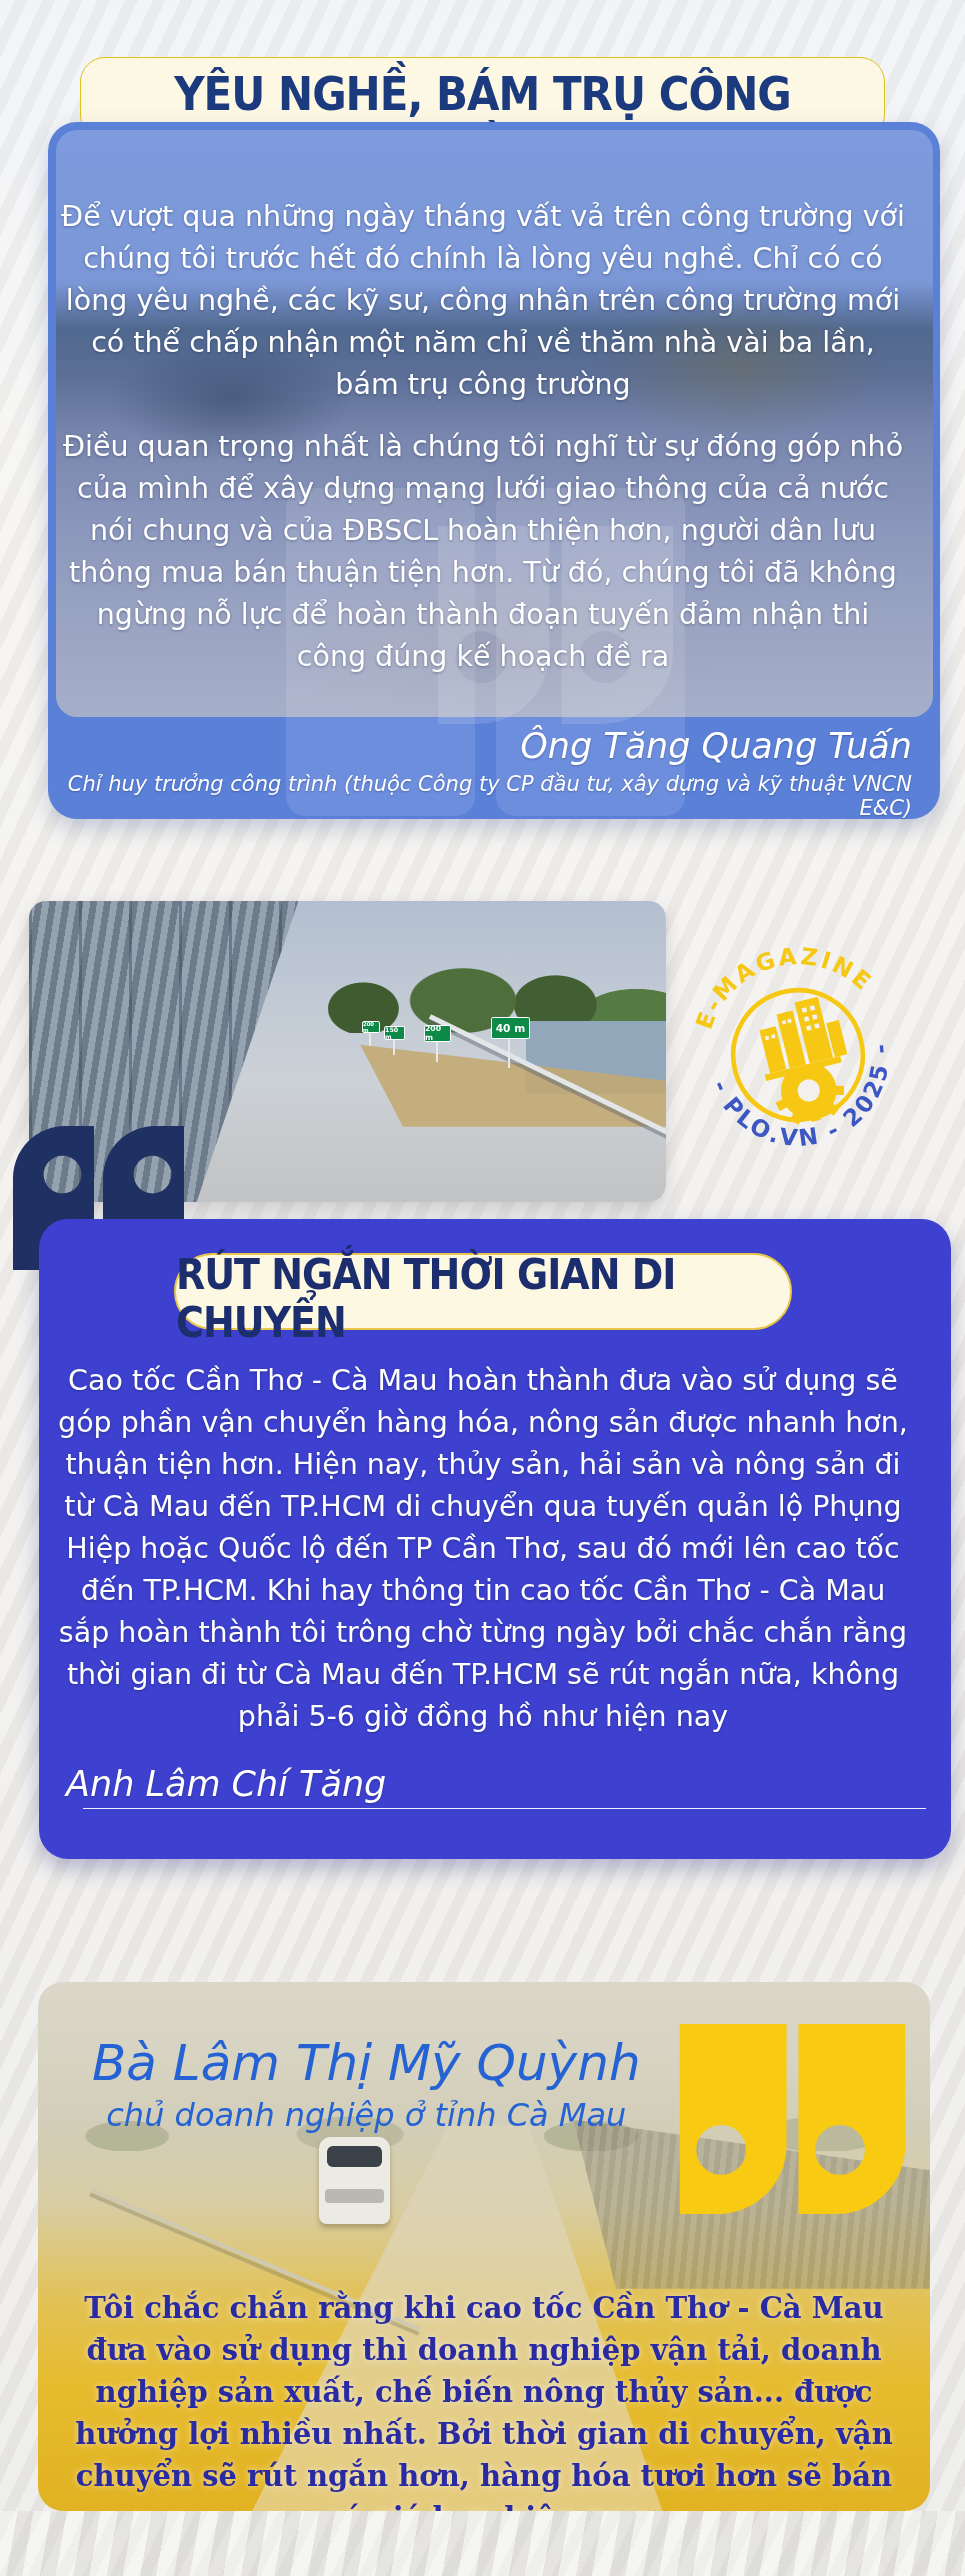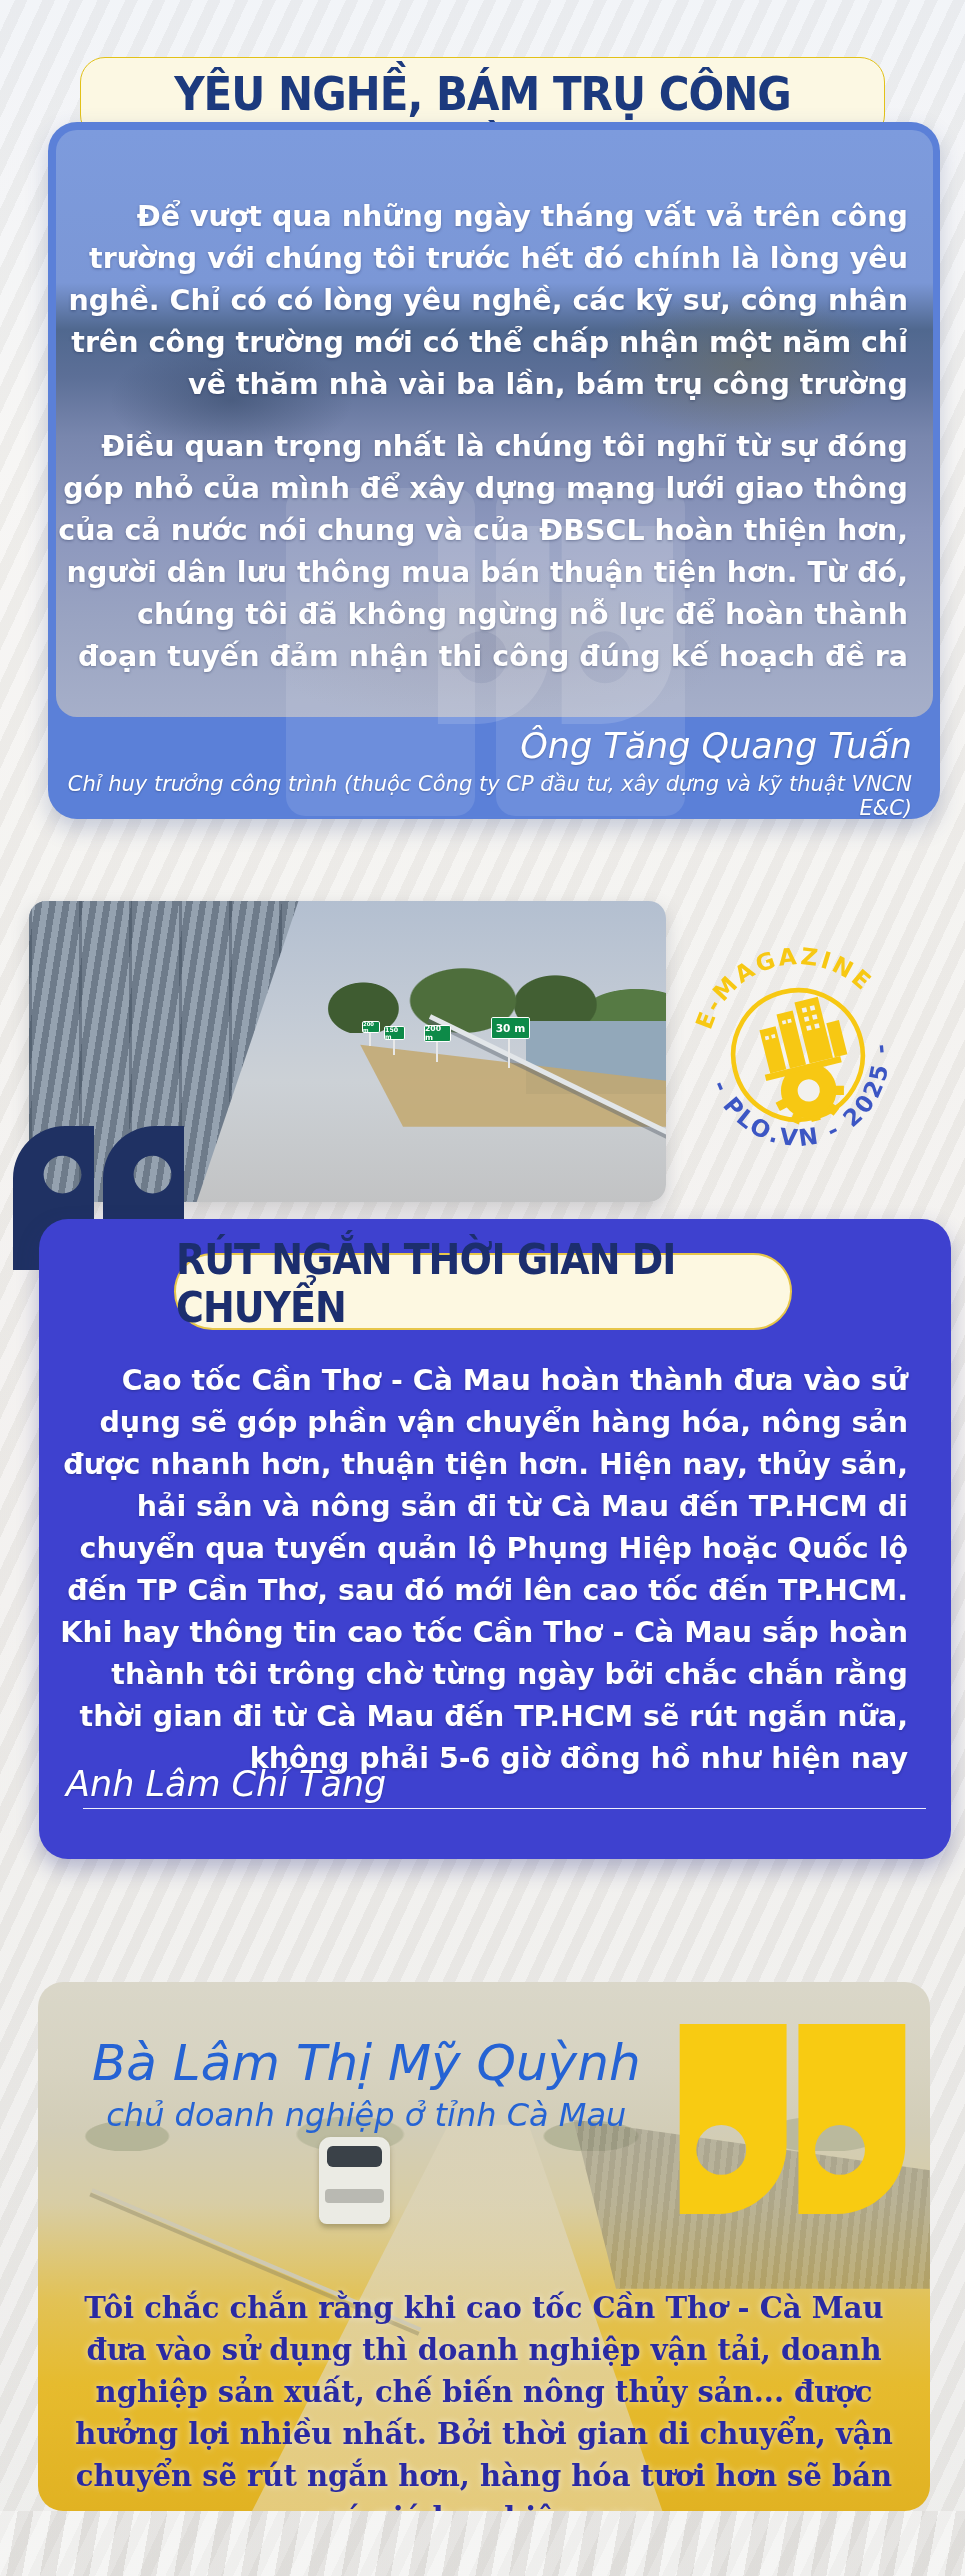--- a/index.html
+++ b/index.html
@@ -26,21 +26,21 @@
   }
   .photo1{
     left:56px;top:129px;width:877px;height:587px;border-radius:21px;overflow:hidden;
     background:
       radial-gradient(174px 87px at 20% 46%, rgba(40,60,90,.45), transparent 70%),
       radial-gradient(212px 106px at 78% 40%, rgba(120,110,60,.35), transparent 70%),
       radial-gradient(309px 116px at 50% 88%, rgba(150,150,165,.35), transparent 75%),
       linear-gradient(180deg,#7d9bdd 0%,#7b97d6 26%,#50688f 34%,#5c6f97 42%,#7886ad 52%,#8c97bd 68%,#9aa4c2 84%,#a6afc9 100%);
   }
   .frost{background:rgba(255,255,255,.11);border-radius:19.3px;}
-  .qpara{color:#ffffff;text-align:right;font-size:28.5px;line-height:42px;font-weight:700;
+  .qpara{color:#ffffff;text-align:center;font-size:28.5px;line-height:42px;font-weight:400;
     text-shadow:0 1px 2.9px rgba(10,20,60,.35);}
   .attr1{right:54px;text-align:right;color:#ffffff;}
   .attr-name{font-style:italic;font-size:35px;font-weight:400;text-shadow:0 1px 1.9px rgba(10,20,60,.3);}
   .attr-role{font-style:italic;font-size:21px;font-weight:400;text-shadow:0 1px 1.9px rgba(10,20,60,.3);}
   
   .photo2{left:29px;top:901px;width:637px;height:301px;border-radius:17.4px;overflow:hidden;
     background:linear-gradient(180deg,#b3bfd0 0%,#c6cdd6 45%,#ccd1d6 60%,#c2c3c4 100%);
     box-shadow:0 7.7px 17.4px rgba(90,95,110,.25);}
   .p2-trees{left:42%;top:17%;width:58%;height:27%;
     background:
@@ -67,21 +67,21 @@
   
   .badge{left:687px;top:944px;width:222px;height:222px;transform:rotate(-14deg);}
   
   .q-open{left:12.6px;top:1123px;width:171px;height:150px;}
   .q-close-yellow{left:673px;top:2024px;width:239px;height:190px;transform:rotate(180deg);}
   .q-water{left:435px;top:526px;width:241px;height:198px;opacity:.13;transform:rotate(180deg);}
   
   .quote-card2{left:39px;top:1219px;width:912px;height:640px;border-radius:29px;background:#3e41cf;
     box-shadow:0 9.7px 21px rgba(40,45,130,.3);}
   .pill{left:174px;top:1253px;width:618px;height:77px;border-radius:41px;background:#fdf8e1;
-    border:2.9px solid #e7c64a;box-sizing:border-box;display:flex;align-items:flex-end;justify-content:center;}
+    border:2.9px solid #e7c64a;box-sizing:border-box;display:flex;align-items:flex-start;justify-content:center;}
   .pill .t{font-weight:800;font-size:38px;color:#1c2e6e;transform:scaleY(1.1);letter-spacing:-1px;}
   .attr2{left:66px;color:#ffffff;}
   .role-row{left:66px;display:flex;align-items:center;width:860px;}
   .role-row .line{flex:1;height:0;border-top:1.9px solid rgba(255,255,255,.92);margin-left:17.4px;}
   
   .panel3{left:38px;top:1982px;width:892px;height:529px;border-radius:25px;overflow:hidden;
     background:
       linear-gradient(180deg,#dad7c9 0%,#d7d3c1 16%,#d2cdb7 28%,#d8cda4 42%,#e2c256 60%,#e6bb2e 76%,#e1b222 100%);}
   .p3-trees{left:0;top:25%;width:100%;height:7%;opacity:.7;
     background:
@@ -142,21 +142,21 @@
     <div class="abs p2-road"></div>
     <div class="abs p2-rail"></div>
     <div class="abs p2-barrier"></div>
     <div class="post" style="left:340px;top:129px;height:15.5px;"></div>
     <div class="post" style="left:364px;top:136px;height:18.4px;"></div>
     <div class="post" style="left:407px;top:138px;height:23px;"></div>
     <div class="post" style="left:479px;top:136px;height:31px;"></div>
     <div class="sign" style="left:333px;top:120px;width:15.5px;height:9.7px;font-size:5.3px;">200 m</div>
     <div class="sign" style="left:355px;top:125px;width:19.3px;height:11.6px;font-size:6.3px;">150 m</div>
     <div class="sign" style="left:395px;top:124px;width:25px;height:14.5px;font-size:7.7px;">200 m</div>
-    <div class="sign" style="left:462px;top:116px;width:37px;height:20px;font-size:10.6px;">30 m</div>
+    <div class="sign" style="left:462px;top:116px;width:37px;height:20px;font-size:10.6px;">40 m</div>
   </div>
 
   <svg class="abs badge" viewBox="0 0 240 240">
     <defs>
       <clipPath id="gclip">
           <rect x="70" y="138" width="104" height="56"></rect>
         </clipPath>
       <path id="arcTop" d="M 22,120 A 98,98 0 0 1 218,120" fill="none"></path>
       <path id="arcBot" d="M 22,120 A 98,98 0 0 0 218,120" fill="none"></path>
     </defs>

